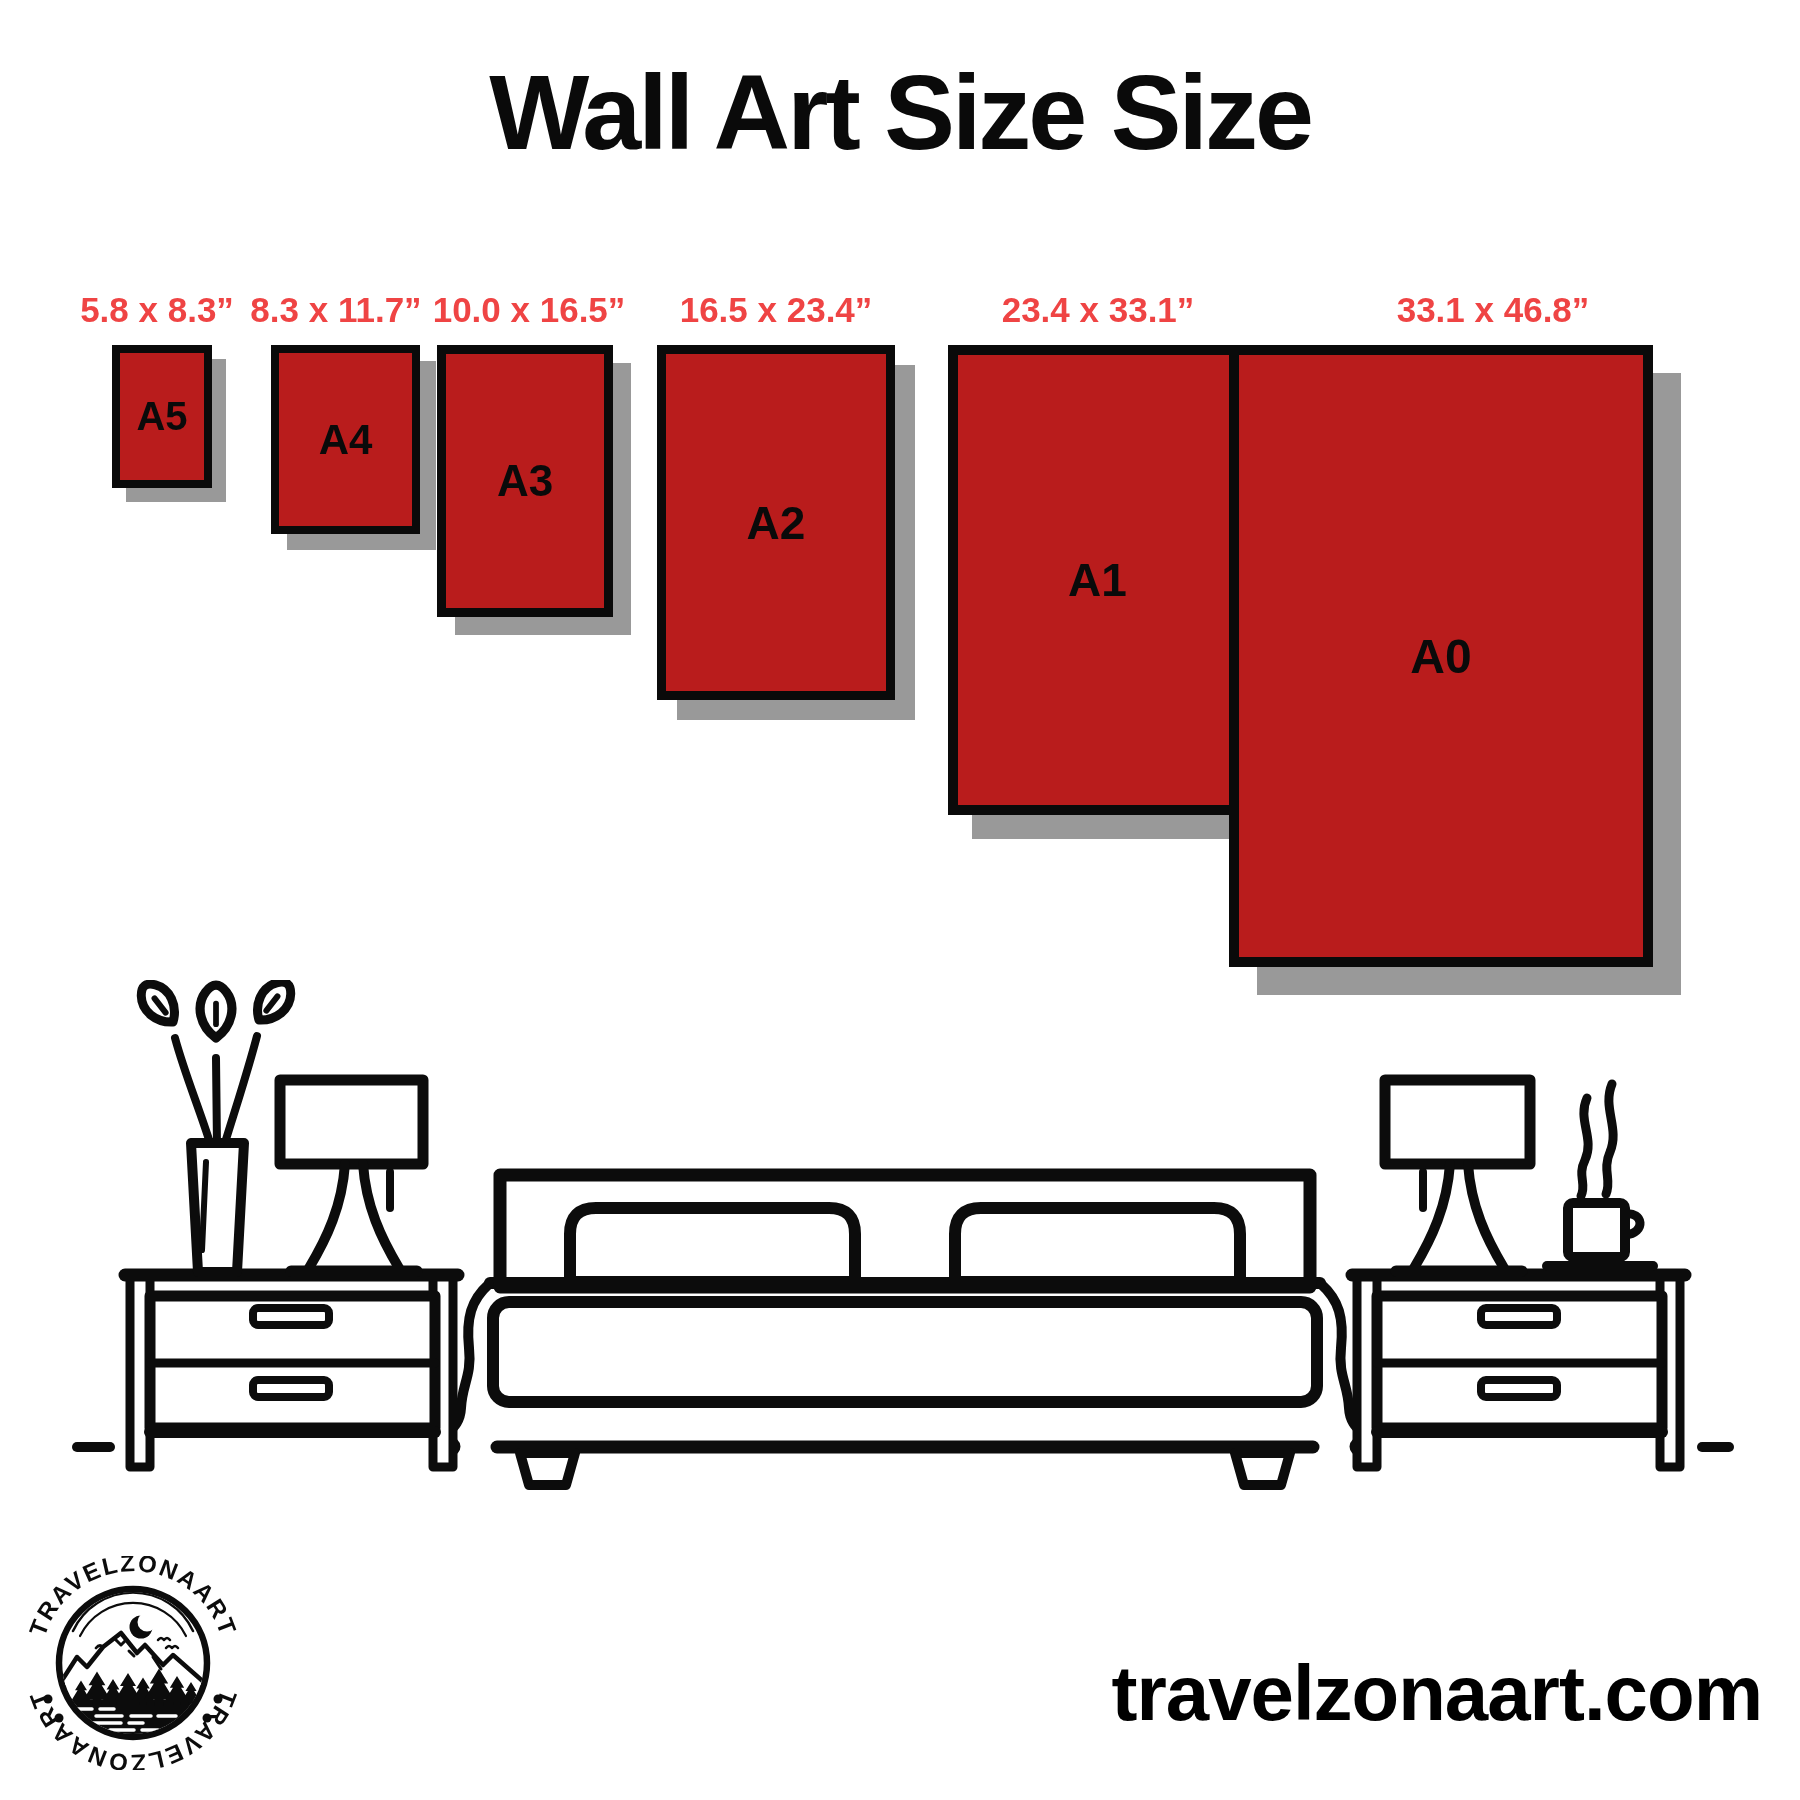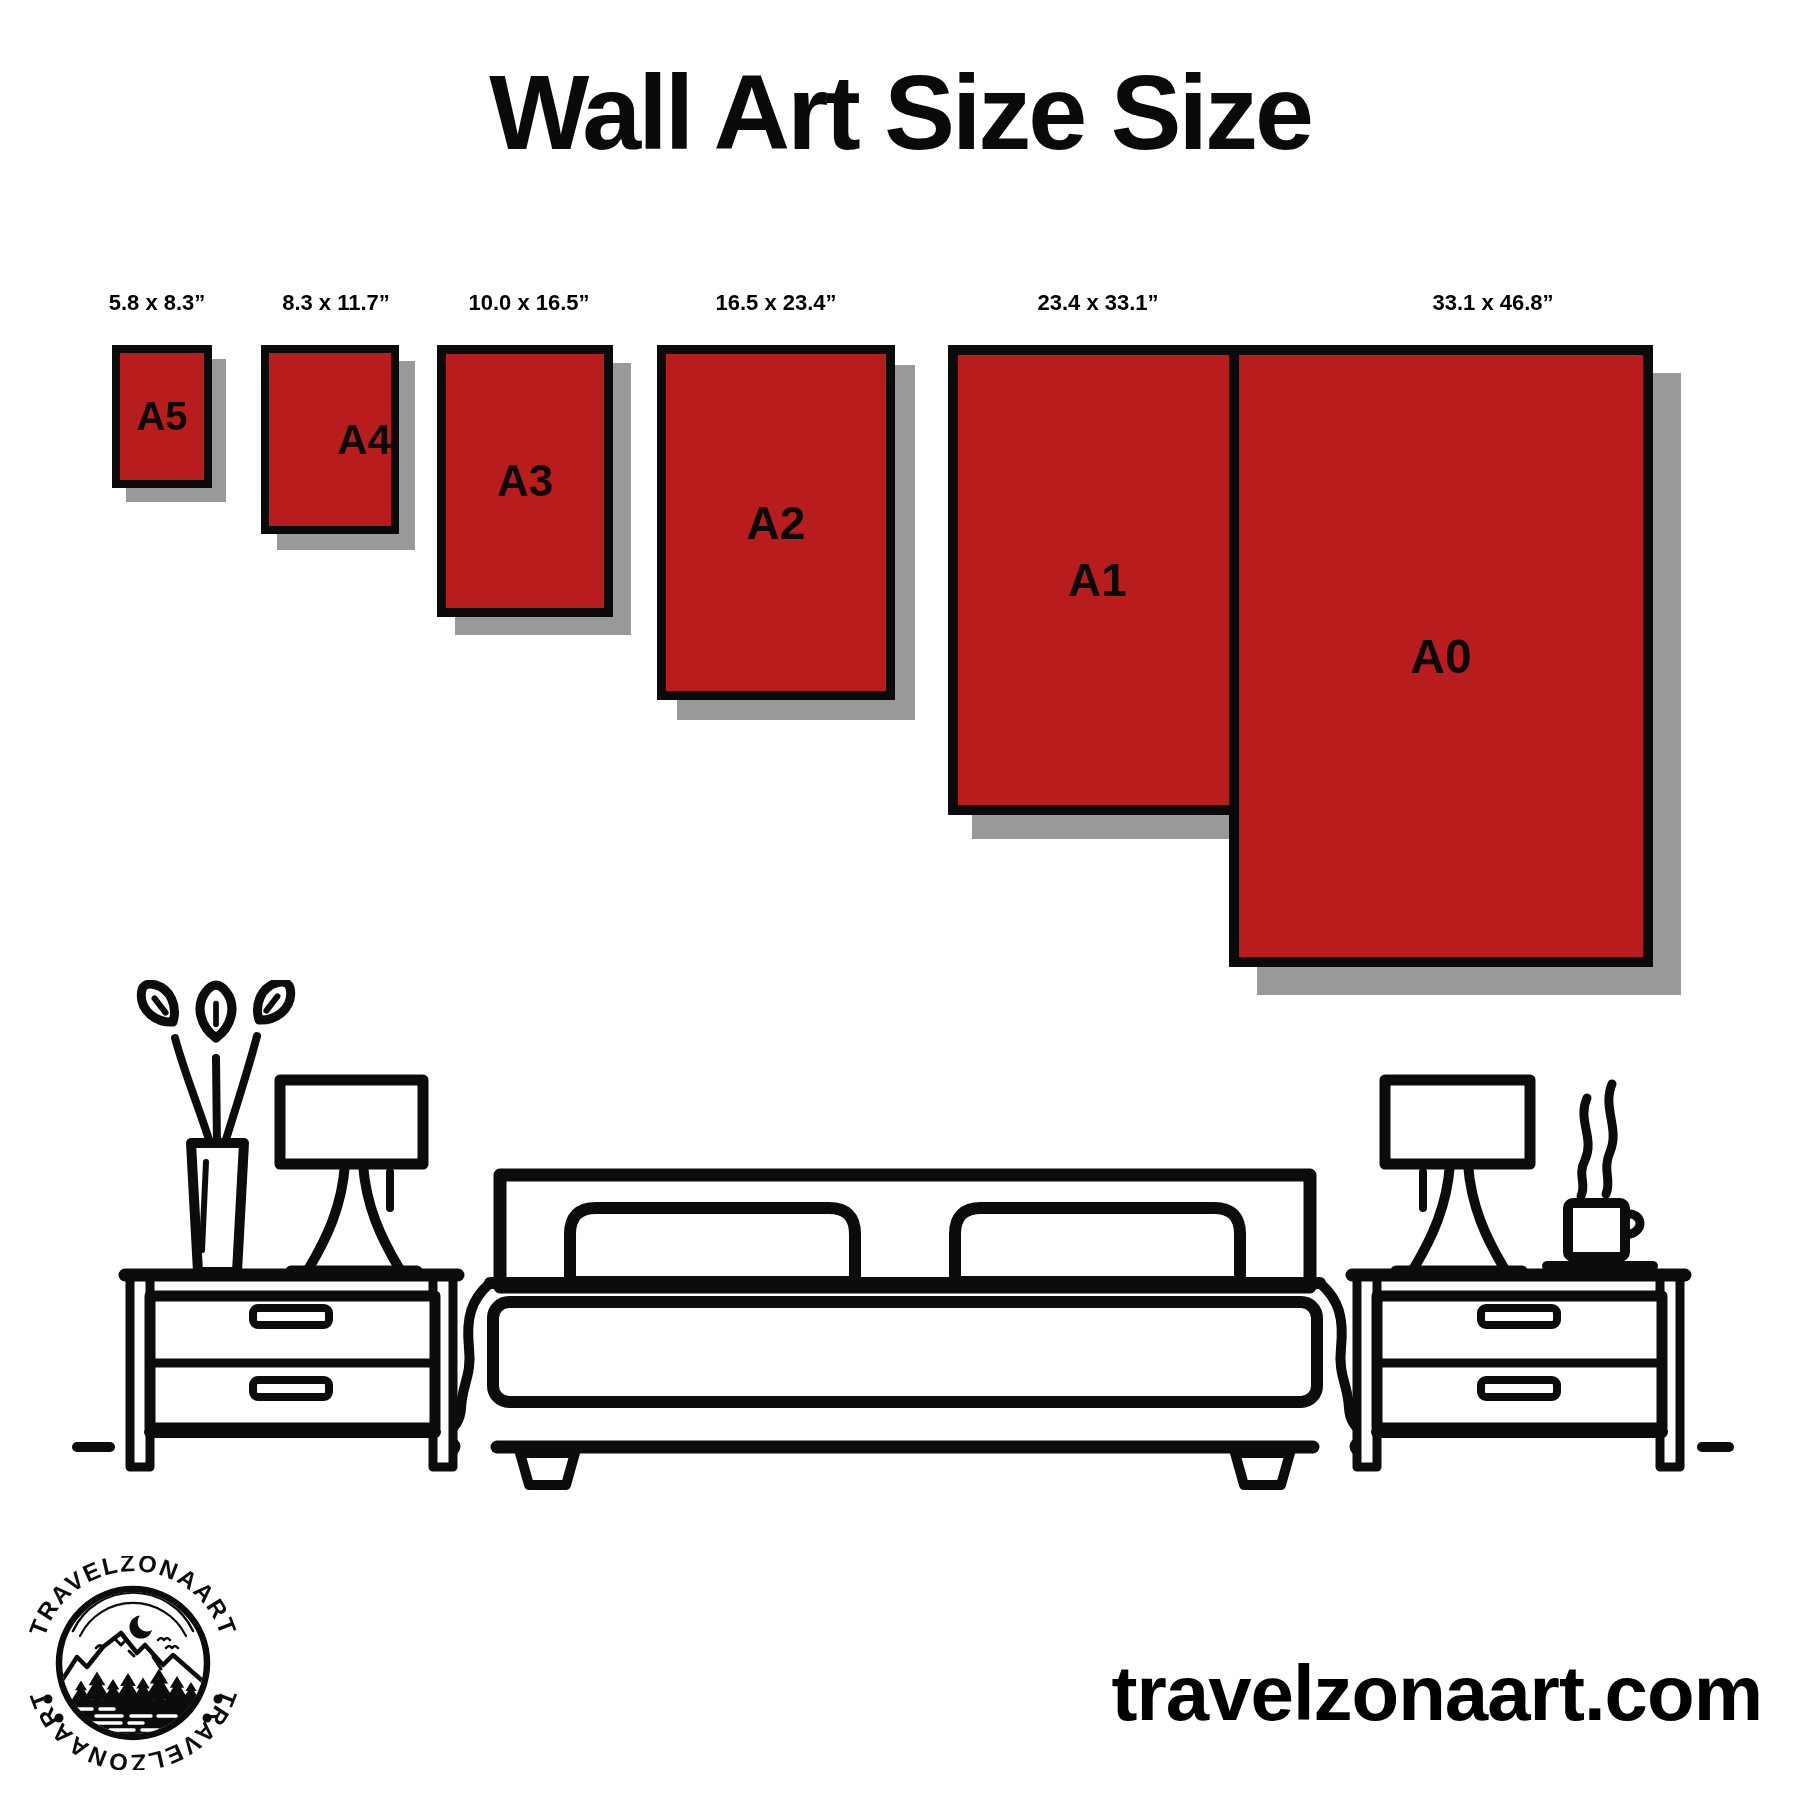--- a/index.html
+++ b/index.html
@@ -13,34 +13,34 @@
     font-size:106px;font-weight:bold;letter-spacing:-3px;color:#0a0a0a;white-space:nowrap;
   }
   
   .size-box{
     position:absolute;top:345px;background:#b91c1c;border-style:solid;border-color:#0a0a0a;
     box-sizing:border-box;display:flex;align-items:center;justify-content:center;
   }
   .size-name{font-weight:bold;color:#0a0a0a;}
   .a5{left:112px;width:100px;height:143px;border-width:8px;box-shadow:14px 14px 0 0 #999999;}
   .a5 .size-name{font-size:40px;}
-  .a4{left:261px;width:138px;height:189px;border-width:8px;box-shadow:16px 16px 0 0 #999999;justify-content:flex-end;}
+  .a4{left:271px;width:149px;height:189px;border-width:8px;box-shadow:16px 16px 0 0 #999999;}
   .a4 .size-name{font-size:42px;}
   .a3{left:437px;width:176px;height:272px;border-width:9px;box-shadow:18px 18px 0 0 #999999;}
   .a3 .size-name{font-size:44px;}
   .a2{left:657px;width:238px;height:355px;border-width:9px;box-shadow:20px 20px 0 0 #999999;}
   .a2 .size-name{font-size:46px;}
   .a1{left:948px;width:299px;height:470px;border-width:10px;box-shadow:24px 24px 0 0 #999999;}
   .a1 .size-name{font-size:46px;}
   .a0{left:1229px;width:424px;height:622px;border-width:10px;box-shadow:28px 28px 0 0 #999999;}
   .a0 .size-name{font-size:48px;}
   
   .dim-label{
     position:absolute;top:290px;transform:translateX(-50%);
-    font-size:22px;font-weight:bold;white-space:nowrap;color:#000000;
+    font-size:35px;font-weight:bold;white-space:nowrap;color:#ef4444;
   }
   .dim-a5{left:157px;}
   .dim-a4{left:336px;}
   .dim-a3{left:529px;}
   .dim-a2{left:776px;}
   .dim-a1{left:1098px;}
   .dim-a0{left:1493px;}
   
   #scene{position:absolute;left:25px;top:980px;}
   #logo{position:absolute;left:26px;top:1556px;}

